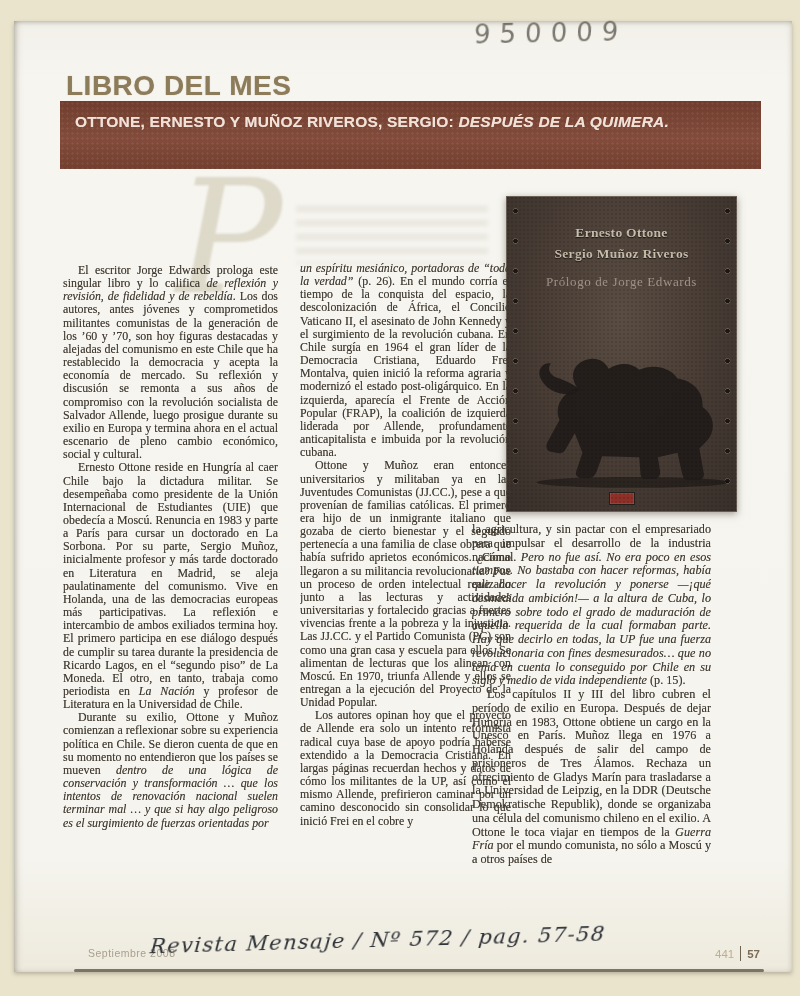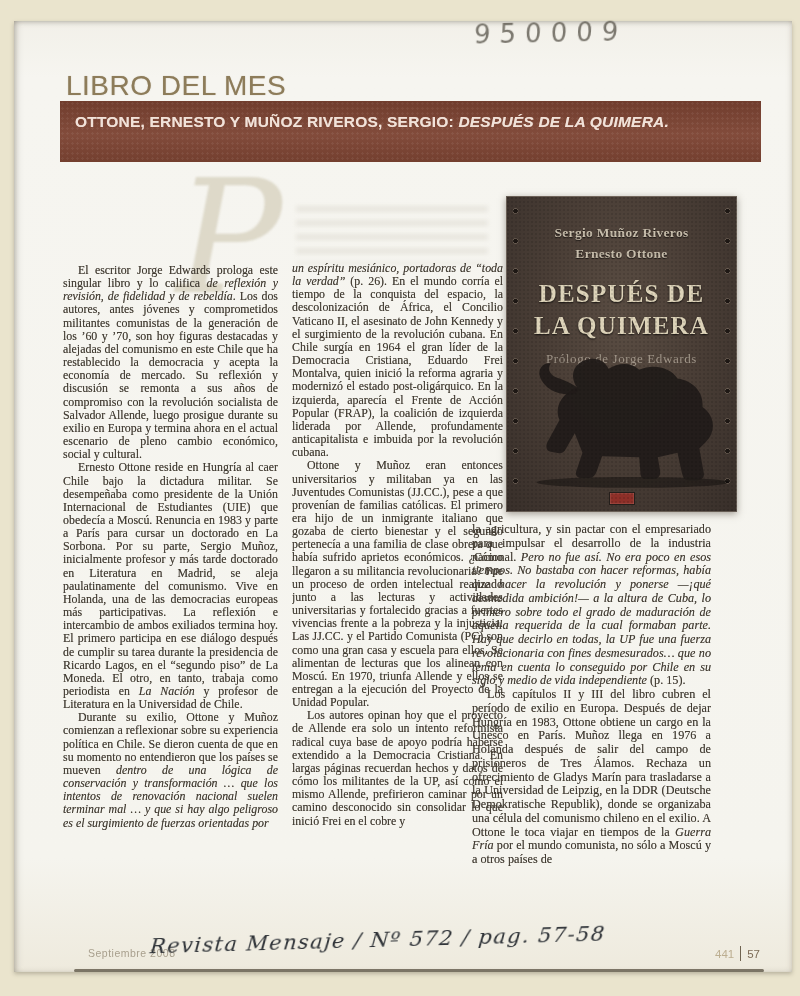--- a/index.html
+++ b/index.html
@@ -26,26 +26,26 @@
   .annotation-number {
     position:absolute; left:474px; top:18px; z-index:4;
     font-family:"DejaVu Sans", sans-serif; font-size:26px;
     color:rgba(78,73,64,.72); letter-spacing:9px;
     transform:rotate(-1.2deg) skewX(-4deg);
     filter:blur(.4px);
   }
   
   .section-title {
     position:absolute; left:66px; top:70px; z-index:3;
-    font-family:"Liberation Sans", sans-serif; font-weight:normal;
+    font-family:"Liberation Sans", sans-serif; font-weight:bold;
     font-size:28px; letter-spacing:.5px; color:#8d7c5a;
     text-shadow:0 0 1px rgba(141,124,90,.55);
   }
   .banner {
-    position:absolute; left:60px; top:101px; width:701px; height:61px; z-index:3;
+    position:absolute; left:60px; top:101px; width:701px; height:68px; z-index:3;
     background-color:#7d4433;
     background-image:
       radial-gradient(rgba(255,255,255,.06) 1px, transparent 1.4px),
       linear-gradient(180deg, rgba(0,0,0,.10), rgba(255,255,255,.04) 55%, rgba(0,0,0,.08));
     background-size:5px 5px, 100% 100%;
     color:#f1e2d9; font-family:"Liberation Sans", sans-serif;
     font-weight:bold; font-size:15.5px; line-height:1.5;
     padding:9px 8px 0 15px; letter-spacing:.2px;
     text-shadow:0 0 .5px rgba(255,240,230,.5);
   }
@@ -97,21 +97,21 @@
     position:absolute; bottom:8px; left:50%; transform:translateX(-50%);
     width:24px; height:11px; background:#8e2f28;
     box-shadow:0 0 0 1px rgba(0,0,0,.45), inset 0 0 2px rgba(255,220,210,.4);
   }
   
   .col {
     position:absolute; z-index:3; text-align:justify; color:#413b32;
     overflow:hidden; text-shadow:0 0 .45px rgba(62,56,46,.55);
   }
   #col1 { left:63px;  top:264px; width:215px; height:696px; font-size:11.9px; line-height:13.15px; }
-  #col2 { left:292px; top:262px; width:211px; height:698px; font-size:11.9px; line-height:13.15px; }
+  #col2 { left:300px; top:262px; width:211px; height:698px; font-size:11.9px; line-height:13.15px; }
   #col3 { left:472px; top:523px; width:239px; height:437px; font-size:12.2px; line-height:13.75px; }
   .para { margin:0; }
   .para.indent { text-indent:15px; }
   .it { font-style:italic; }
   
   .footer-date {
     position:absolute; left:66px; top:947px; z-index:3;
     font-family:"Liberation Sans", sans-serif; font-size:10.5px;
     color:#a89f8d; letter-spacing:.5px;margin-left:22px;
   }
@@ -122,21 +122,21 @@
     transform:rotate(-1.6deg) skewX(-7deg);
     white-space:nowrap; filter:blur(.25px);
   }
   .page-ref {
     position:absolute; right:40px; top:946px; z-index:3;
     display:flex; align-items:center; gap:6px;
     font-family:"Liberation Sans", sans-serif; font-size:11.5px;
   }
   .page-ref .num-left { color:#bcae90; }
   .page-ref .divider { width:1px; height:15px; background:#6f6350; }
-  .page-ref .num-right { color:#7c6b56; font-weight:normal; }
+  .page-ref .num-right { color:#7c6b56; font-weight:bold; }
 </style>
 </head>
 <body>
 
 <div class="stage">
   <div class="paper"></div>
 
   <div class="annotation-number">950009</div>
 
   <div class="section-title">LIBRO DEL MES</div>
@@ -145,26 +145,22 @@
     <div><span>OTTONE, ERNESTO Y MUÑOZ RIVEROS, SERGIO: </span><span class="it">DESPUÉS DE LA QUIMERA.</span></div>
   </div>
 
   <div class="ghost-cap">P</div>
   <div class="show-through"></div>
 
   <div class="book-cover">
     <div class="rivets left"></div>
     <div class="rivets right"></div>
     <div class="cover-authors">
+      <div>Ernesto Ottone</div>
       <div>Sergio Muñoz Riveros</div>
-      <div>Ernesto Ottone</div>
-    </div>
-    <div class="cover-title">
-      <div>DESPUÉS DE</div>
-      <div>LA QUIMERA</div>
     </div>
     <div class="cover-subtitle">Prólogo de Jorge Edwards</div>
     <svg class="cover-lion" viewBox="0 0 210 130" preserveAspectRatio="xMidYMid meet">
       <ellipse cx="105" cy="123" rx="88" ry="5" fill="rgba(0,0,0,.38)"></ellipse>
       <path fill="#211c19" opacity="0.94" d="M54 36 C46 24 52 12 66 10 C74 9 80 13 83 19
         C92 13 104 13 111 20 C124 14 140 18 146 28 C160 30 170 40 169 54
         C180 62 182 76 172 86 L166 92 L170 114 C171 119 168 121 164 121 L156 121
         C152 121 151 118 150 114 L146 96 L128 100 L130 112 C131 117 128 120 124 120
         L117 120 C113 120 112 117 112 113 L111 100 L77 99 L72 113 C70.5 117 68 119 64 119
         L58 119 C53 119 52 115 54 111 L59 96 L52 78 L44 92 C42 96 39 97 35 96 L30 95

